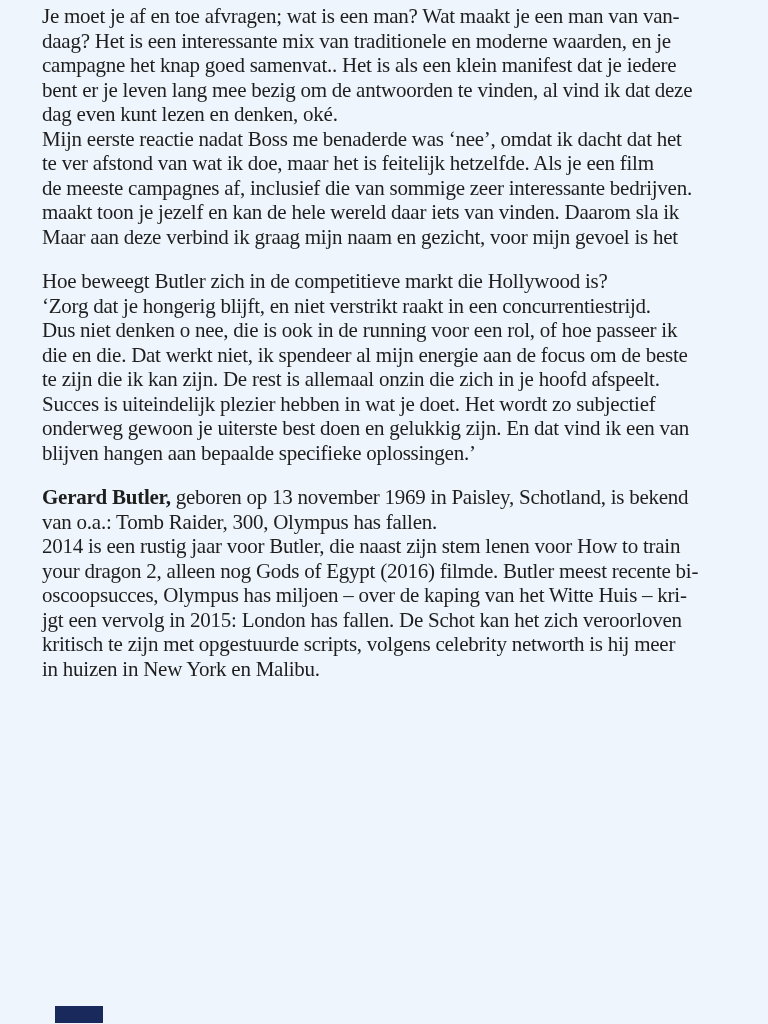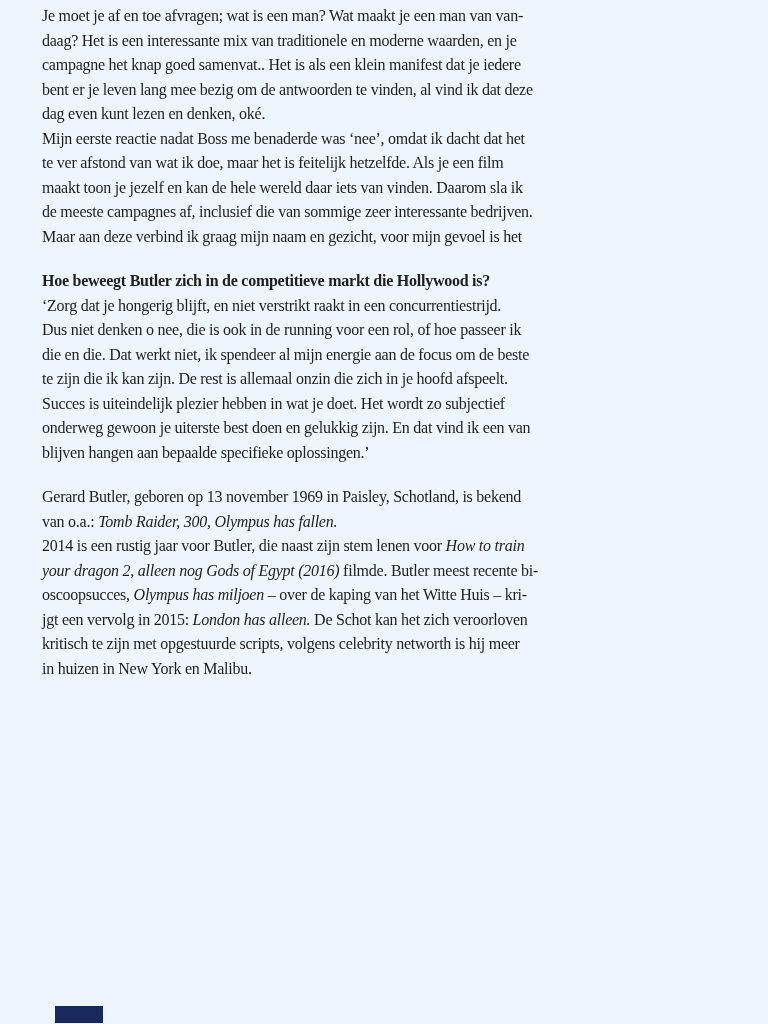--- a/index.html
+++ b/index.html
@@ -17,31 +17,31 @@
   .page {
     position: absolute;
     inset: 0;
   }
   .article {
     position: absolute;
     top: 4px;
     left: 42px;
     width: 690px;
     color: #1e1e1e;
-    font-size: 16px;
+    font-size: 21px;
     line-height: 24.5px;
     letter-spacing: -0.25px;
   }
   .block { margin: 0; }
   .block.gap { margin-top: 20px; }
   .line { white-space: pre; }
   .seg { font-weight: normal; font-style: normal; }
-  .seg.b { font-weight: normal; }
-  .seg.i { font-style: italic; }
-  .heading .seg { font-weight: bold; text-align: center; }
+  .seg.b { font-weight: bold; }
+  .seg.i { }
+  .heading .seg { font-weight: normal; text-align: center; }
   .footer-accent {
     position: absolute;
     left: 55px;
     top: 1006px;
     width: 48px;
     height: 17px;
     background: #1a295c;
   }
 </style>
 </head>
@@ -52,22 +52,22 @@
       <div class="block paragraph">
         <div class="line"><span class="seg">Je moet je af en toe afvragen; wat is een man? Wat maakt je een man van van-</span></div>
         <div class="line"><span class="seg">daag? Het is een interessante mix van traditionele en moderne waarden, en je</span></div>
         <div class="line"><span class="seg">campagne het knap goed samenvat.. Het is als een klein manifest dat je iedere</span></div>
         <div class="line"><span class="seg">bent er je leven lang mee bezig om de antwoorden te vinden, al vind ik dat deze</span></div>
         <div class="line"><span class="seg">dag even kunt lezen en denken, oké.</span></div>
       </div>
       <div class="block paragraph">
         <div class="line"><span class="seg">Mijn eerste reactie nadat Boss me benaderde was ‘nee’, omdat ik dacht dat het</span></div>
         <div class="line"><span class="seg">te ver afstond van wat ik doe, maar het is feitelijk hetzelfde. Als je een film</span></div>
+        <div class="line"><span class="seg">de meeste campagnes af, inclusief die van sommige zeer interessante bedrijven.</span></div>
         <div class="line"><span class="seg">maakt toon je jezelf en kan de hele wereld daar iets van vinden. Daarom sla ik</span></div>
-        <div class="line"><span class="seg">de meeste campagnes af, inclusief die van sommige zeer interessante bedrijven.</span></div>
         <div class="line"><span class="seg">Maar aan deze verbind ik graag mijn naam en gezicht, voor mijn gevoel is het</span></div>
       </div>
       <div class="block heading gap">
         <div class="line"><span class="seg b">Hoe beweegt Butler zich in de competitieve markt die Hollywood is?</span></div>
       </div>
       <div class="block paragraph">
         <div class="line"><span class="seg">‘Zorg dat je hongerig blijft, en niet verstrikt raakt in een concurrentiestrijd.</span></div>
         <div class="line"><span class="seg">Dus niet denken o nee, die is ook in de running voor een rol, of hoe passeer ik</span></div>
         <div class="line"><span class="seg">die en die. Dat werkt niet, ik spendeer al mijn energie aan de focus om de beste</span></div>
         <div class="line"><span class="seg">te zijn die ik kan zijn. De rest is allemaal onzin die zich in je hoofd afspeelt.</span></div>
@@ -76,19 +76,19 @@
         <div class="line"><span class="seg">blijven hangen aan bepaalde specifieke oplossingen.’</span></div>
       </div>
       <div class="block paragraph gap">
         <div class="line"><span class="seg b">Gerard Butler,</span><span class="seg"> geboren op 13 november 1969 in Paisley, Schotland, is bekend</span></div>
         <div class="line"><span class="seg">van o.a.: </span><span class="seg i">Tomb Raider, 300, Olympus has fallen.</span></div>
       </div>
       <div class="block paragraph">
         <div class="line"><span class="seg">2014 is een rustig jaar voor Butler, die naast zijn stem lenen voor </span><span class="seg i">How to train</span></div>
         <div class="line"><span class="seg i">your dragon 2, alleen nog Gods of Egypt (2016)</span><span class="seg"> filmde. Butler meest recente bi-</span></div>
         <div class="line"><span class="seg">oscoopsucces, </span><span class="seg i">Olympus has miljoen</span><span class="seg"> – over de kaping van het Witte Huis – kri-</span></div>
-        <div class="line"><span class="seg">jgt een vervolg in 2015: </span><span class="seg i">London has alleen.</span><span class="seg"> De Schot kan het zich veroorloven</span></div>
+        <div class="line"><span class="seg">jgt een vervolg in 2015: </span><span class="seg i">London has fallen.</span><span class="seg"> De Schot kan het zich veroorloven</span></div>
         <div class="line"><span class="seg">kritisch te zijn met opgestuurde scripts, volgens celebrity networth is hij meer</span></div>
         <div class="line"><span class="seg">in huizen in New York en Malibu.</span></div>
       </div>
     </main>
   <div class="footer-accent" style="background: rgb(26, 41, 92);"></div>
 </div>
 
 </body></html>

